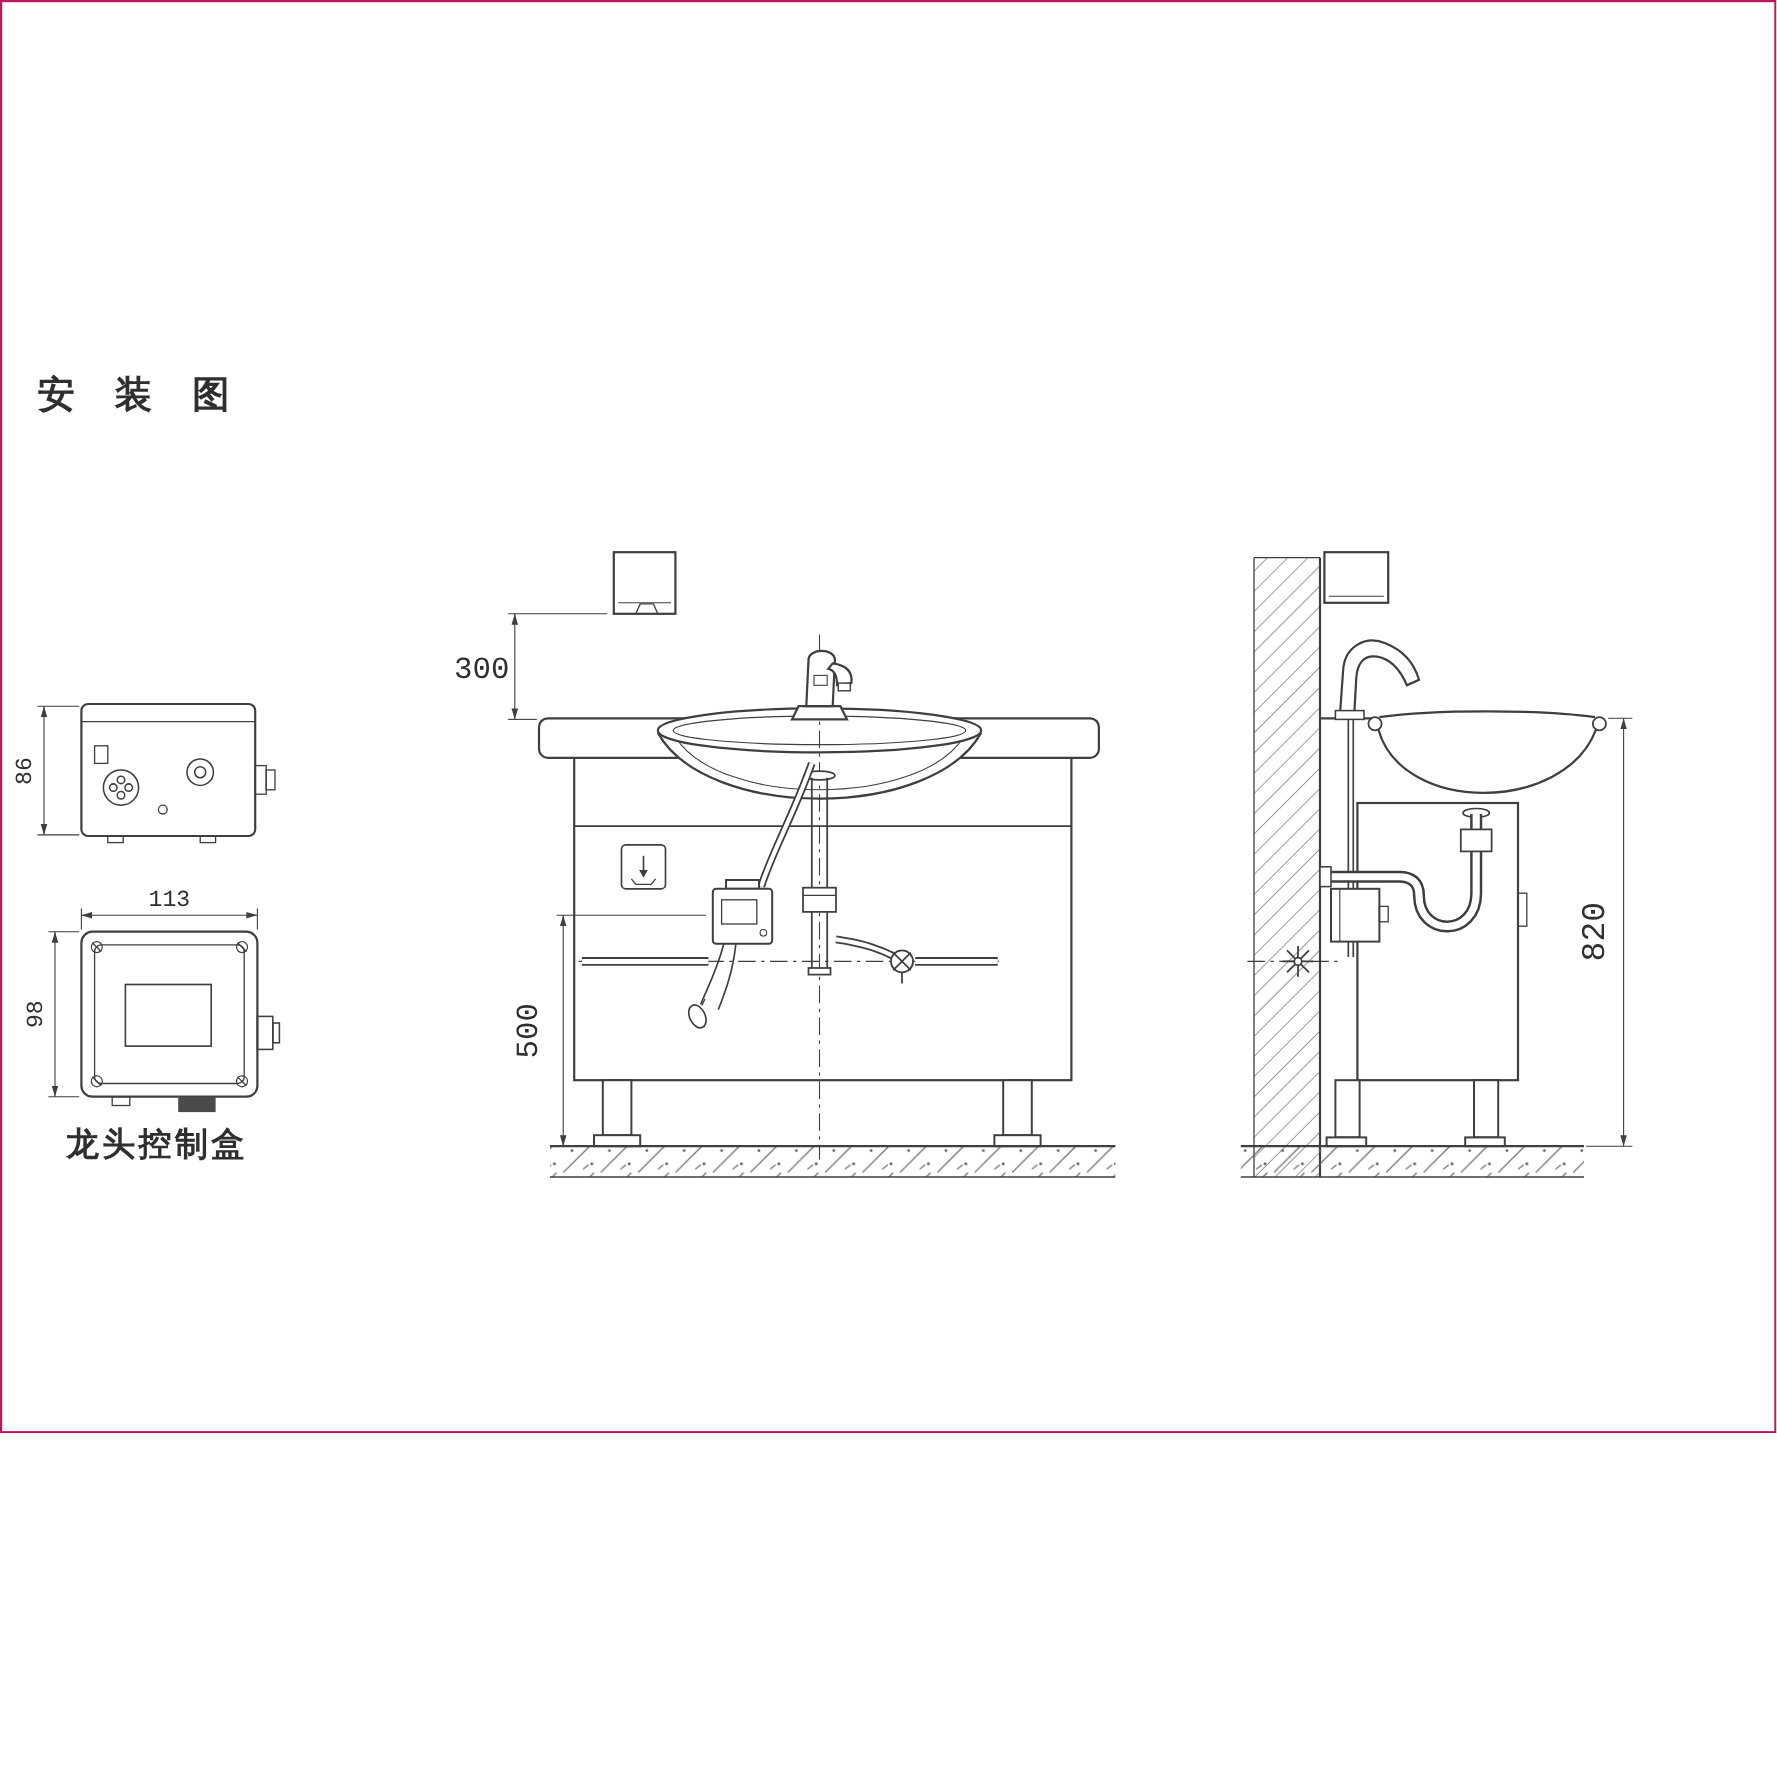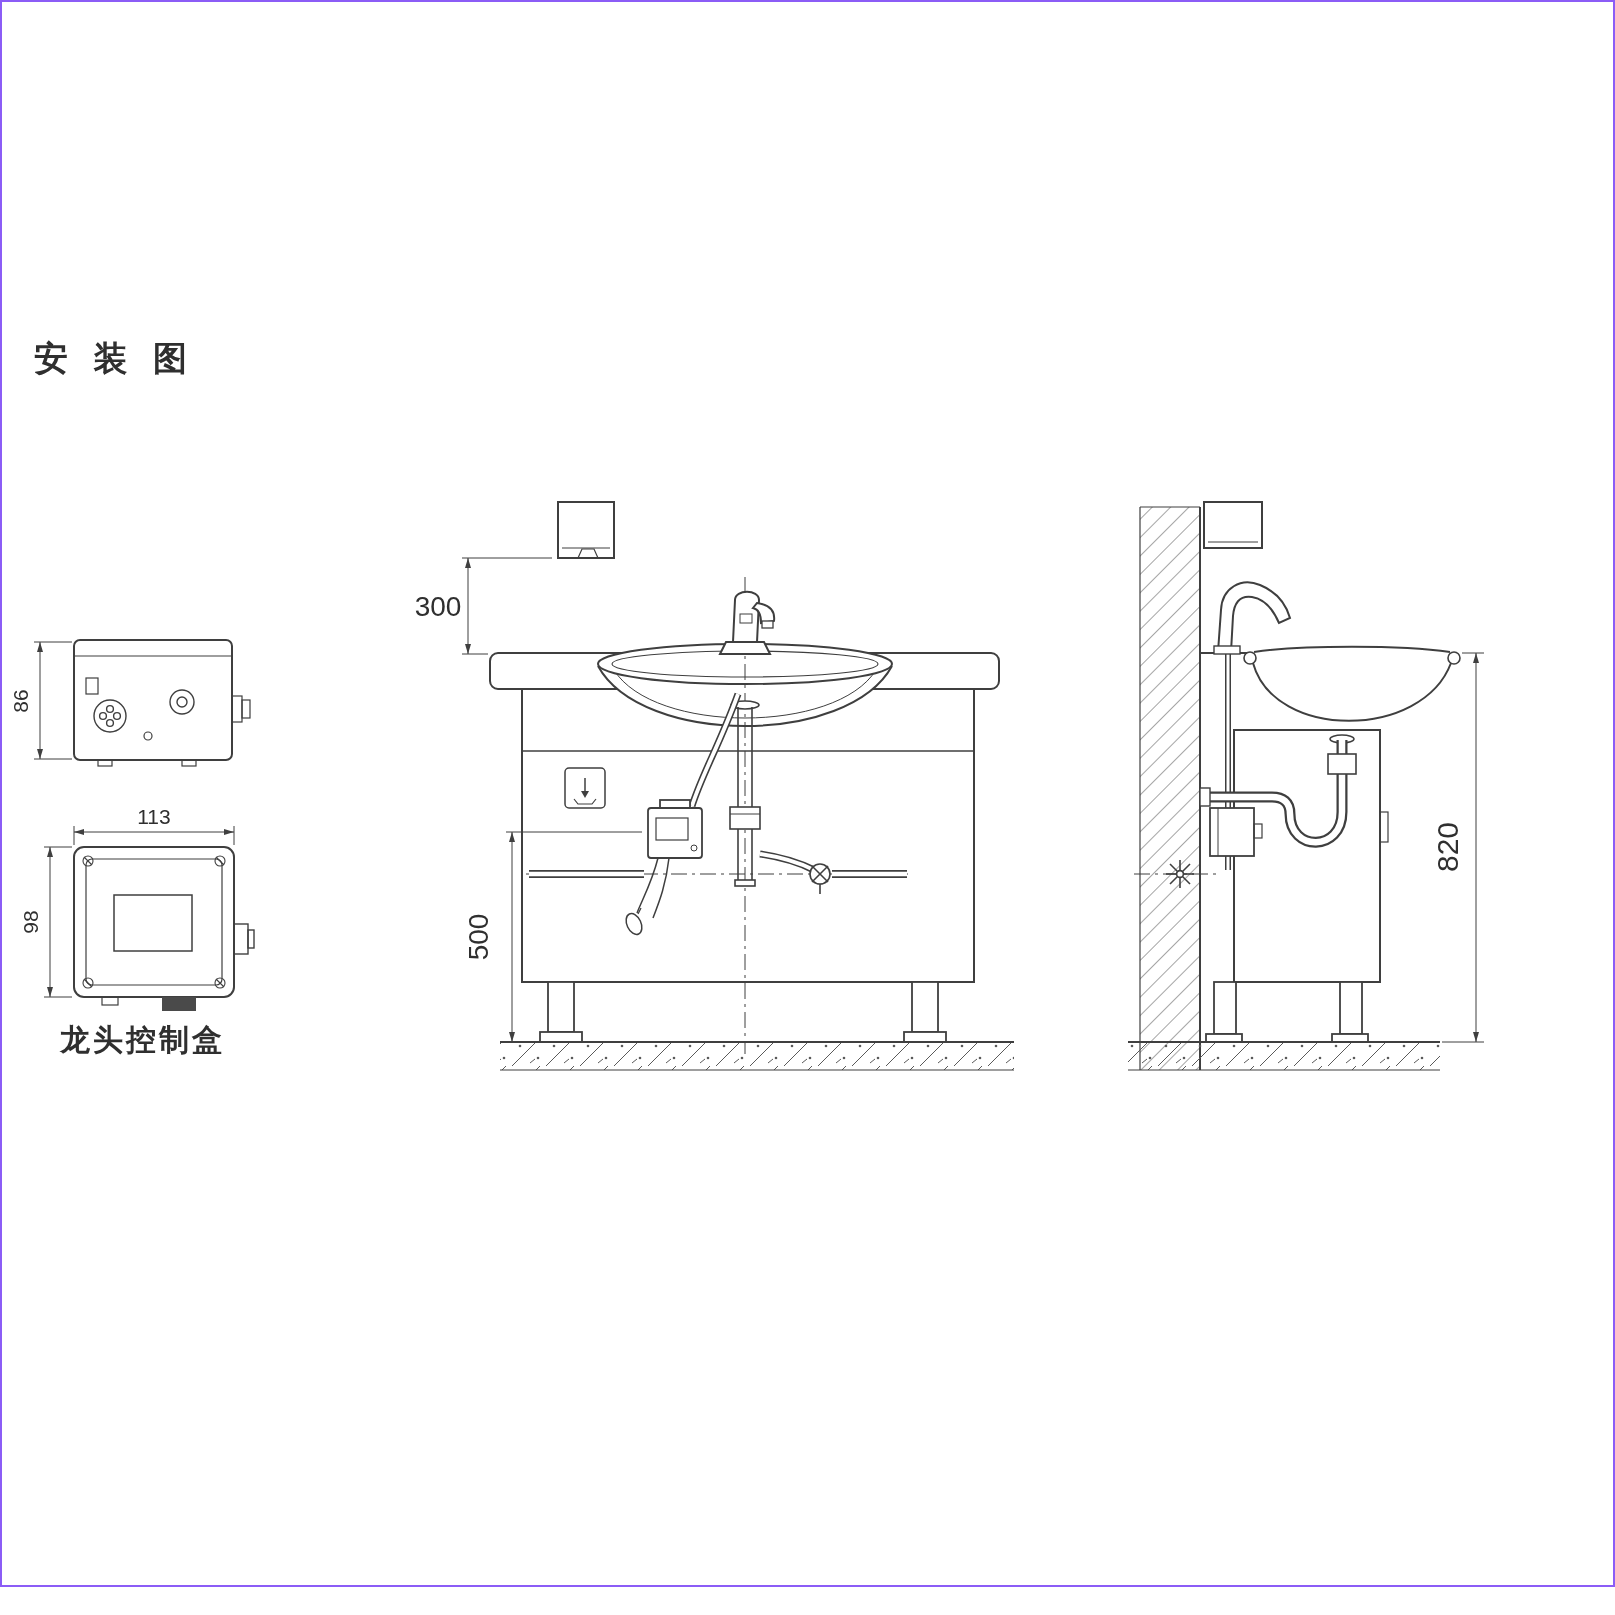--- a/index.html
+++ b/index.html
@@ -1,22 +1,22 @@
 <!DOCTYPE html>
 <html><head>
 <meta charset="utf-8">
 <style>
   html,body{margin:0;padding:0;background:#ffffff;}
   .canvas{
     position:relative;
-    width:1615px;height:1587px;
+    width:1615px;height:1303px;
     box-sizing:border-box;
-    border:2px solid #8b5cf6;
+    border:2px solid #be185d;
     background:#ffffff;
-    font-family:Liberation Sans, sans-serif;
+    font-family:Liberation Mono, monospace;
   }
   svg{display:block;}
   text{fill:#2f2f2f;}
   .t-title{font-size:34px;font-weight:bold;letter-spacing:8px;}
   .t-label{font-size:30px;font-weight:bold;letter-spacing:3px;}
   .t-dim-lg{font-size:28px;}
   .t-dim-sm{font-size:21px;}
 </style>
 </head>
 <body>

